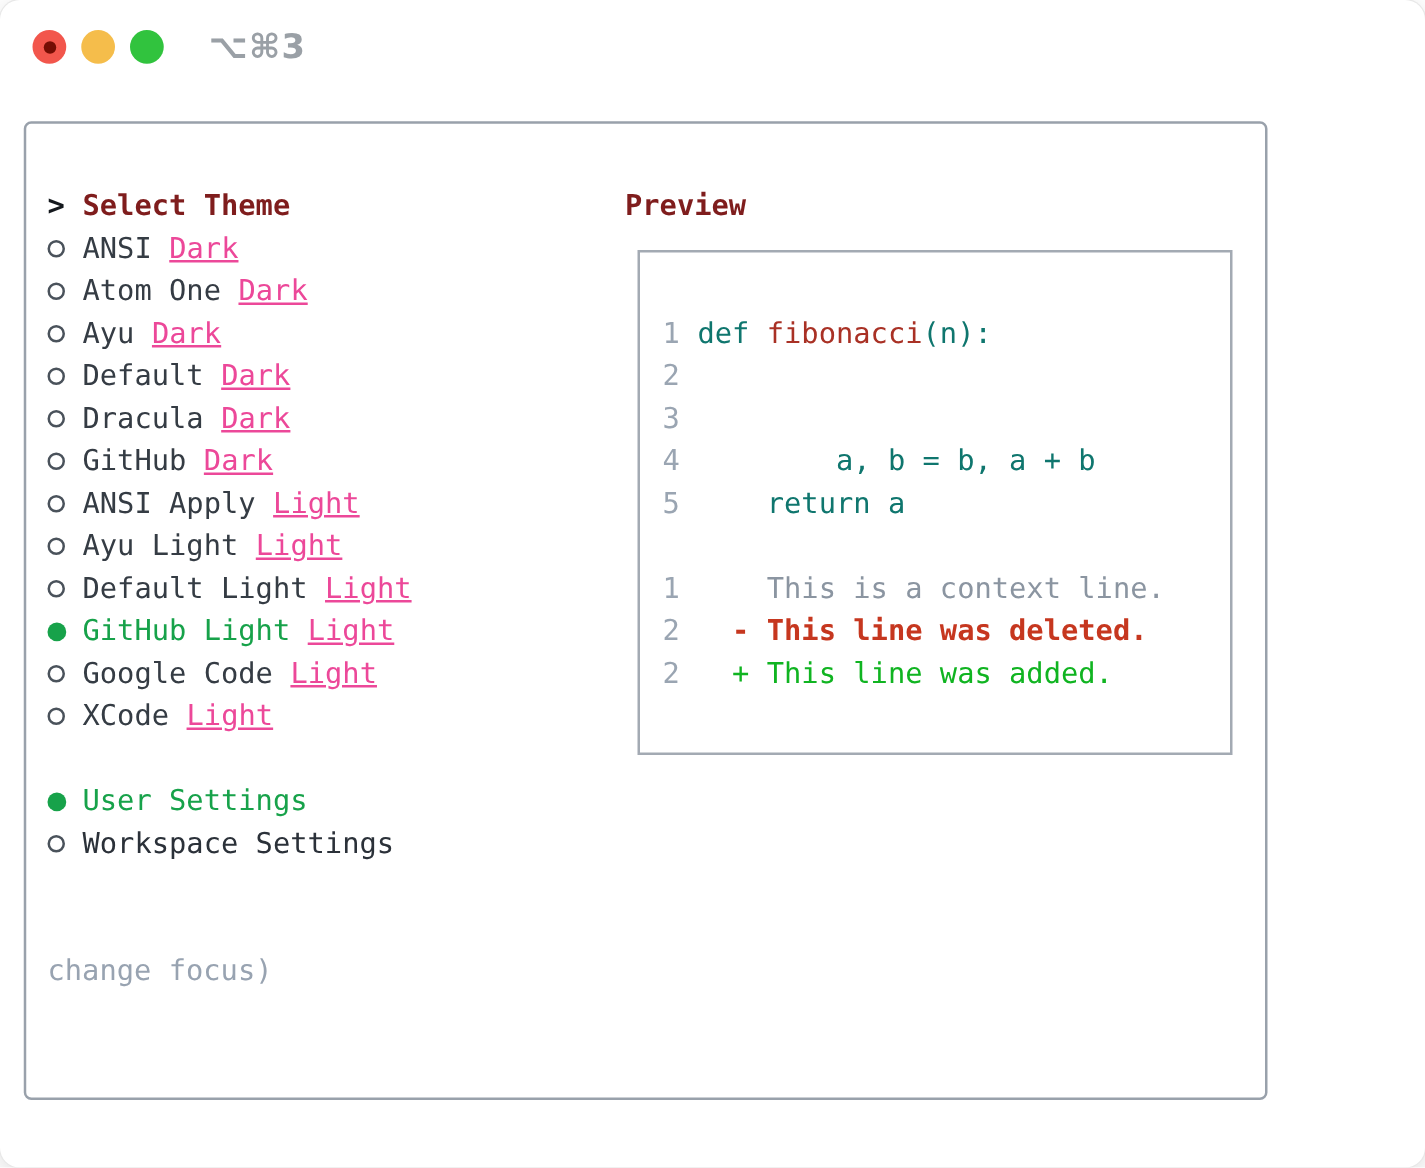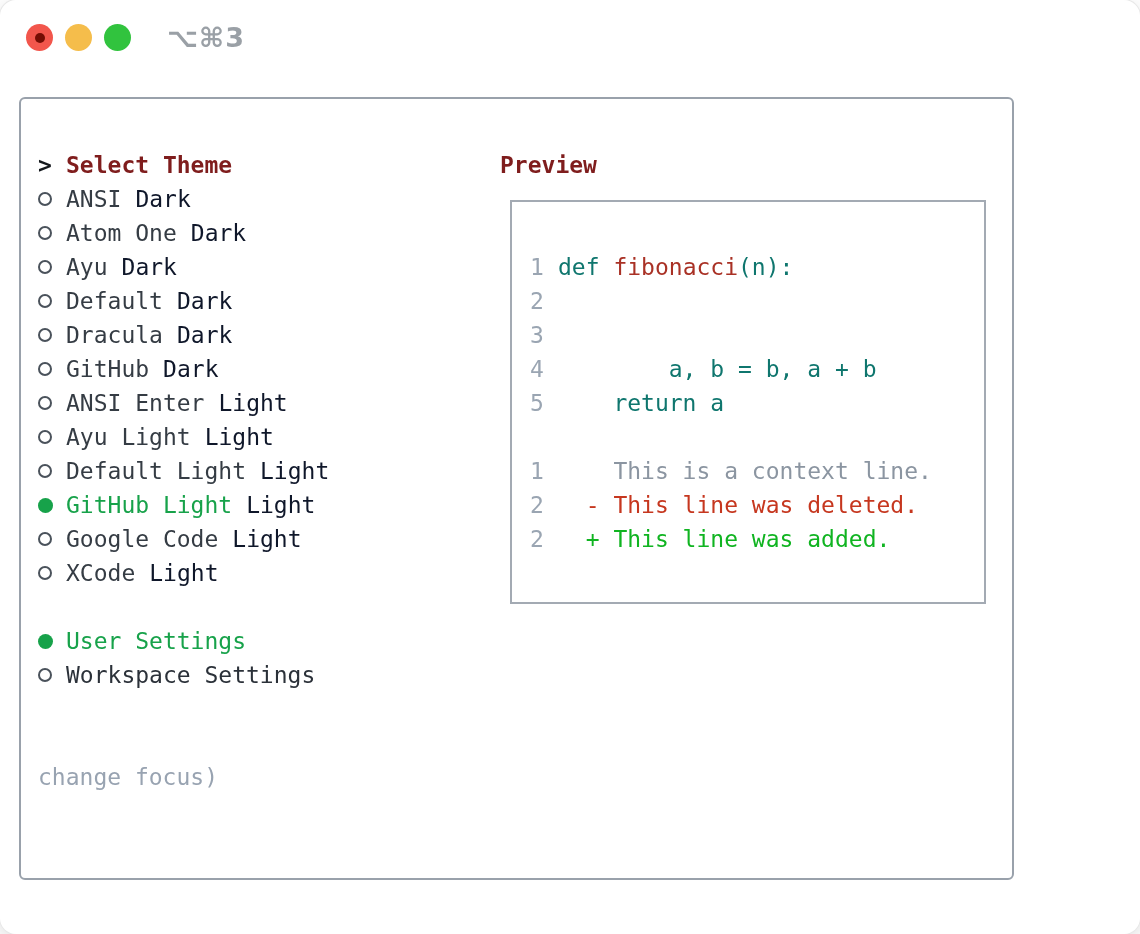--- a/index.html
+++ b/index.html
@@ -33,42 +33,42 @@
     border: 2px solid #99a1ab; border-radius: 6px; background: #ffffff;
   }
   .row { display: flex; align-items: center; height: 34px; font-size: 23px; white-space: pre; }
   .marker { width: 28px; flex: 0 0 28px; display: flex; align-items: center; }
   .circle { width: 14px; height: 14px; border-radius: 50%; border: 2px solid #4a525b; }
   .circle.on { border: none; background: var(--selected_green); width: 15px; height: 15px; }
   .prompt { font-weight: bold; color: #14181d; }
   .section-title { font-weight: bold; color: #7f1d1d; }
   .theme-name { color: #353c44; }
   .theme-row.selected .theme-name { color: var(--selected_green); }
-  .theme-variant { color: #0f172a; margin-left: 14px; }
+  .theme-variant { color: #ec4899; margin-left: 14px; text-decoration: underline; }
   .left-themes  { position: absolute; left: 17px; top: 49px; }
   .left-apply   { position: absolute; left: 17px; top: 525px; }
   .left-apply .indent { margin-left: 28px; }
   .apply-label { color: #2b3139; }
   .apply-row.selected .apply-label { color: var(--selected_green); }
   .left-help    { position: absolute; left: 17px; top: 661px; color: #98a3b1; }
   
   .preview-title { position: absolute; left: 479px; top: 49px; }
   .preview-box {
     position: absolute; left: 489px; top: 101px; width: 476px; height: 404px;
     border: 2px solid #a3aab3; background: #ffffff; padding: 48px 0 0 18px; overflow: hidden;
   }
   .lnum { color: #9aa5b2; width: 14px; flex: 0 0 14px; text-align: left; margin-right: 14px; }
   .ltext { white-space: pre; }
   .spacer-row { height: 34px; }
   .tok-plain    { color: #0f766e; }
   .tok-function { color: var(--function_red); }
   .tok-number   { color: var(--number_teal); }
   .tok-builtin  { color: var(--builtin_blue); }
   .diff-context .ltext { color: #8b95a1; }
-  .diff-deleted .ltext { color: var(--deleted_red); }
+  .diff-deleted .ltext { color: var(--deleted_red); font-weight: bold; }
   .diff-added   .ltext { color: var(--added_green); }
 </style>
 </head>
 <body>
 
 <div class="window">
 
   <div class="titlebar">
     <button class="light red"></button>
     <button class="light yellow"></button>
@@ -109,21 +109,21 @@
     <span class="theme-name">Dracula</span>
     <span class="theme-variant">Dark</span>
   </div>
           <div class="row theme-row">
     <span class="marker"><span class="circle"></span></span>
     <span class="theme-name">GitHub</span>
     <span class="theme-variant">Dark</span>
   </div>
           <div class="row theme-row">
     <span class="marker"><span class="circle"></span></span>
-    <span class="theme-name">ANSI Enter</span>
+    <span class="theme-name">ANSI Apply</span>
     <span class="theme-variant">Light</span>
   </div>
           <div class="row theme-row">
     <span class="marker"><span class="circle"></span></span>
     <span class="theme-name">Ayu Light</span>
     <span class="theme-variant">Light</span>
   </div>
           <div class="row theme-row">
     <span class="marker"><span class="circle"></span></span>
     <span class="theme-name">Default Light</span>

